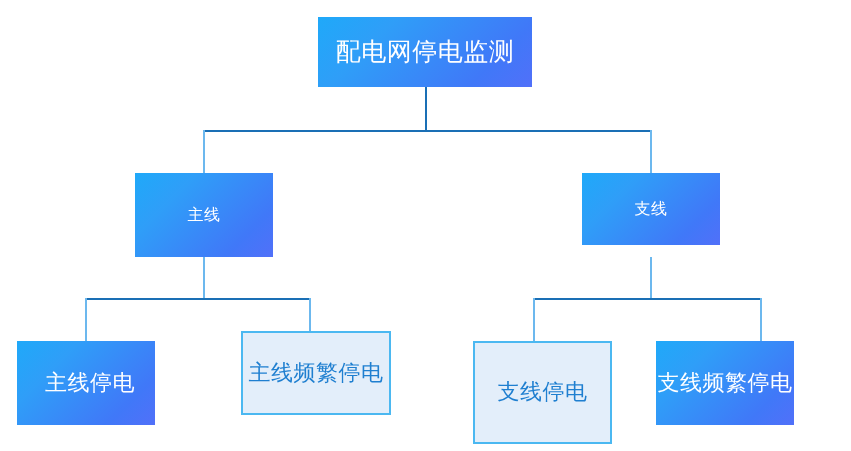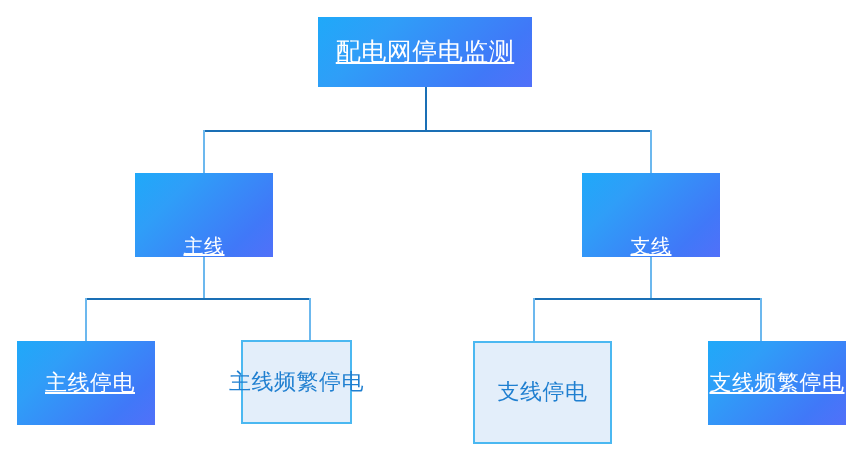--- a/index.html
+++ b/index.html
@@ -30,42 +30,41 @@
     white-space: nowrap;
     letter-spacing: 0.5px;
     user-select: none;
   }
 
   
   .node.filled {
     background: linear-gradient(135deg, #1fa9f9 0%, #2f9ef8 28%, #4078f8 78%, #5170f9 100%);
     color: #ffffff;
     border: none;
-    text-decoration: underline;
   }
 
   
   .node.light {
     background: #e3eefa;
     color: #1f7fd0;
     border: 2px solid #4bb8f1;
   }
 
   
   .line {
     position: absolute;
     background: #1a6fb5;
   }
   .line.v { width: 1px; }
   .line.h { height: 1px; }
   .line.soft { background: #6cb8ee; }
 
   
   .lvl-root { font-size: 25px; }
-  .lvl-mid  { font-size: 20px; align-items: flex-end; }
+  .lvl-mid  { font-size: 16px; }
   .lvl-leaf { font-size: 22px; }
 </style>
 </head>
 <body>
 
 <div id="canvas">
 
   <div class="line v" style="left:425px; top:87px; width:2px; height:44px;"></div>
 
   <div class="line h" style="left:204px; top:130px; width:448px; height:2px;"></div>
@@ -89,33 +88,33 @@
   <div class="line v soft" style="left:760px; top:298px; width:2px; height:43px;"></div>
 
   <div class="node filled lvl-root" style="left:318px; top:17px; width:214px; height:70px;">
     <span>配电网停电监测</span>
   </div>
 
   <div class="node filled lvl-mid" style="left:135px; top:173px; width:138px; height:84px;">
     <span>主线</span>
   </div>
 
-  <div class="node filled lvl-mid" style="left:582px; top:173px; width:138px; height:84px;">
+  <div class="node filled lvl-mid" style="left:582px; top:173px; width:138px; height:72px;">
     <span>支线</span>
   </div>
 
   <div class="node filled lvl-leaf" style="left:17px; top:341px; width:138px; height:84px;padding-left:8px;">
     <span>主线停电</span>
   </div>
 
-  <div class="node light lvl-leaf" style="left:241px; top:340px; width:111px; height:84px;text-align:center;">
+  <div class="node light lvl-leaf" style="left:241px; top:331px; width:150px; height:84px;text-align:center;">
     <span>主线频繁停电</span>
   </div>
 
   <div class="node light lvl-leaf" style="left:473px; top:341px; width:139px; height:103px;">
     <span>支线停电</span>
   </div>
 
-  <div class="node filled lvl-leaf" style="left:708px; top:341px; width:138px; height:84px;">
+  <div class="node filled lvl-leaf" style="left:656px; top:341px; width:138px; height:84px;">
     <span>支线频繁停电</span>
   </div>
 
 </div>
 
 </body></html>

